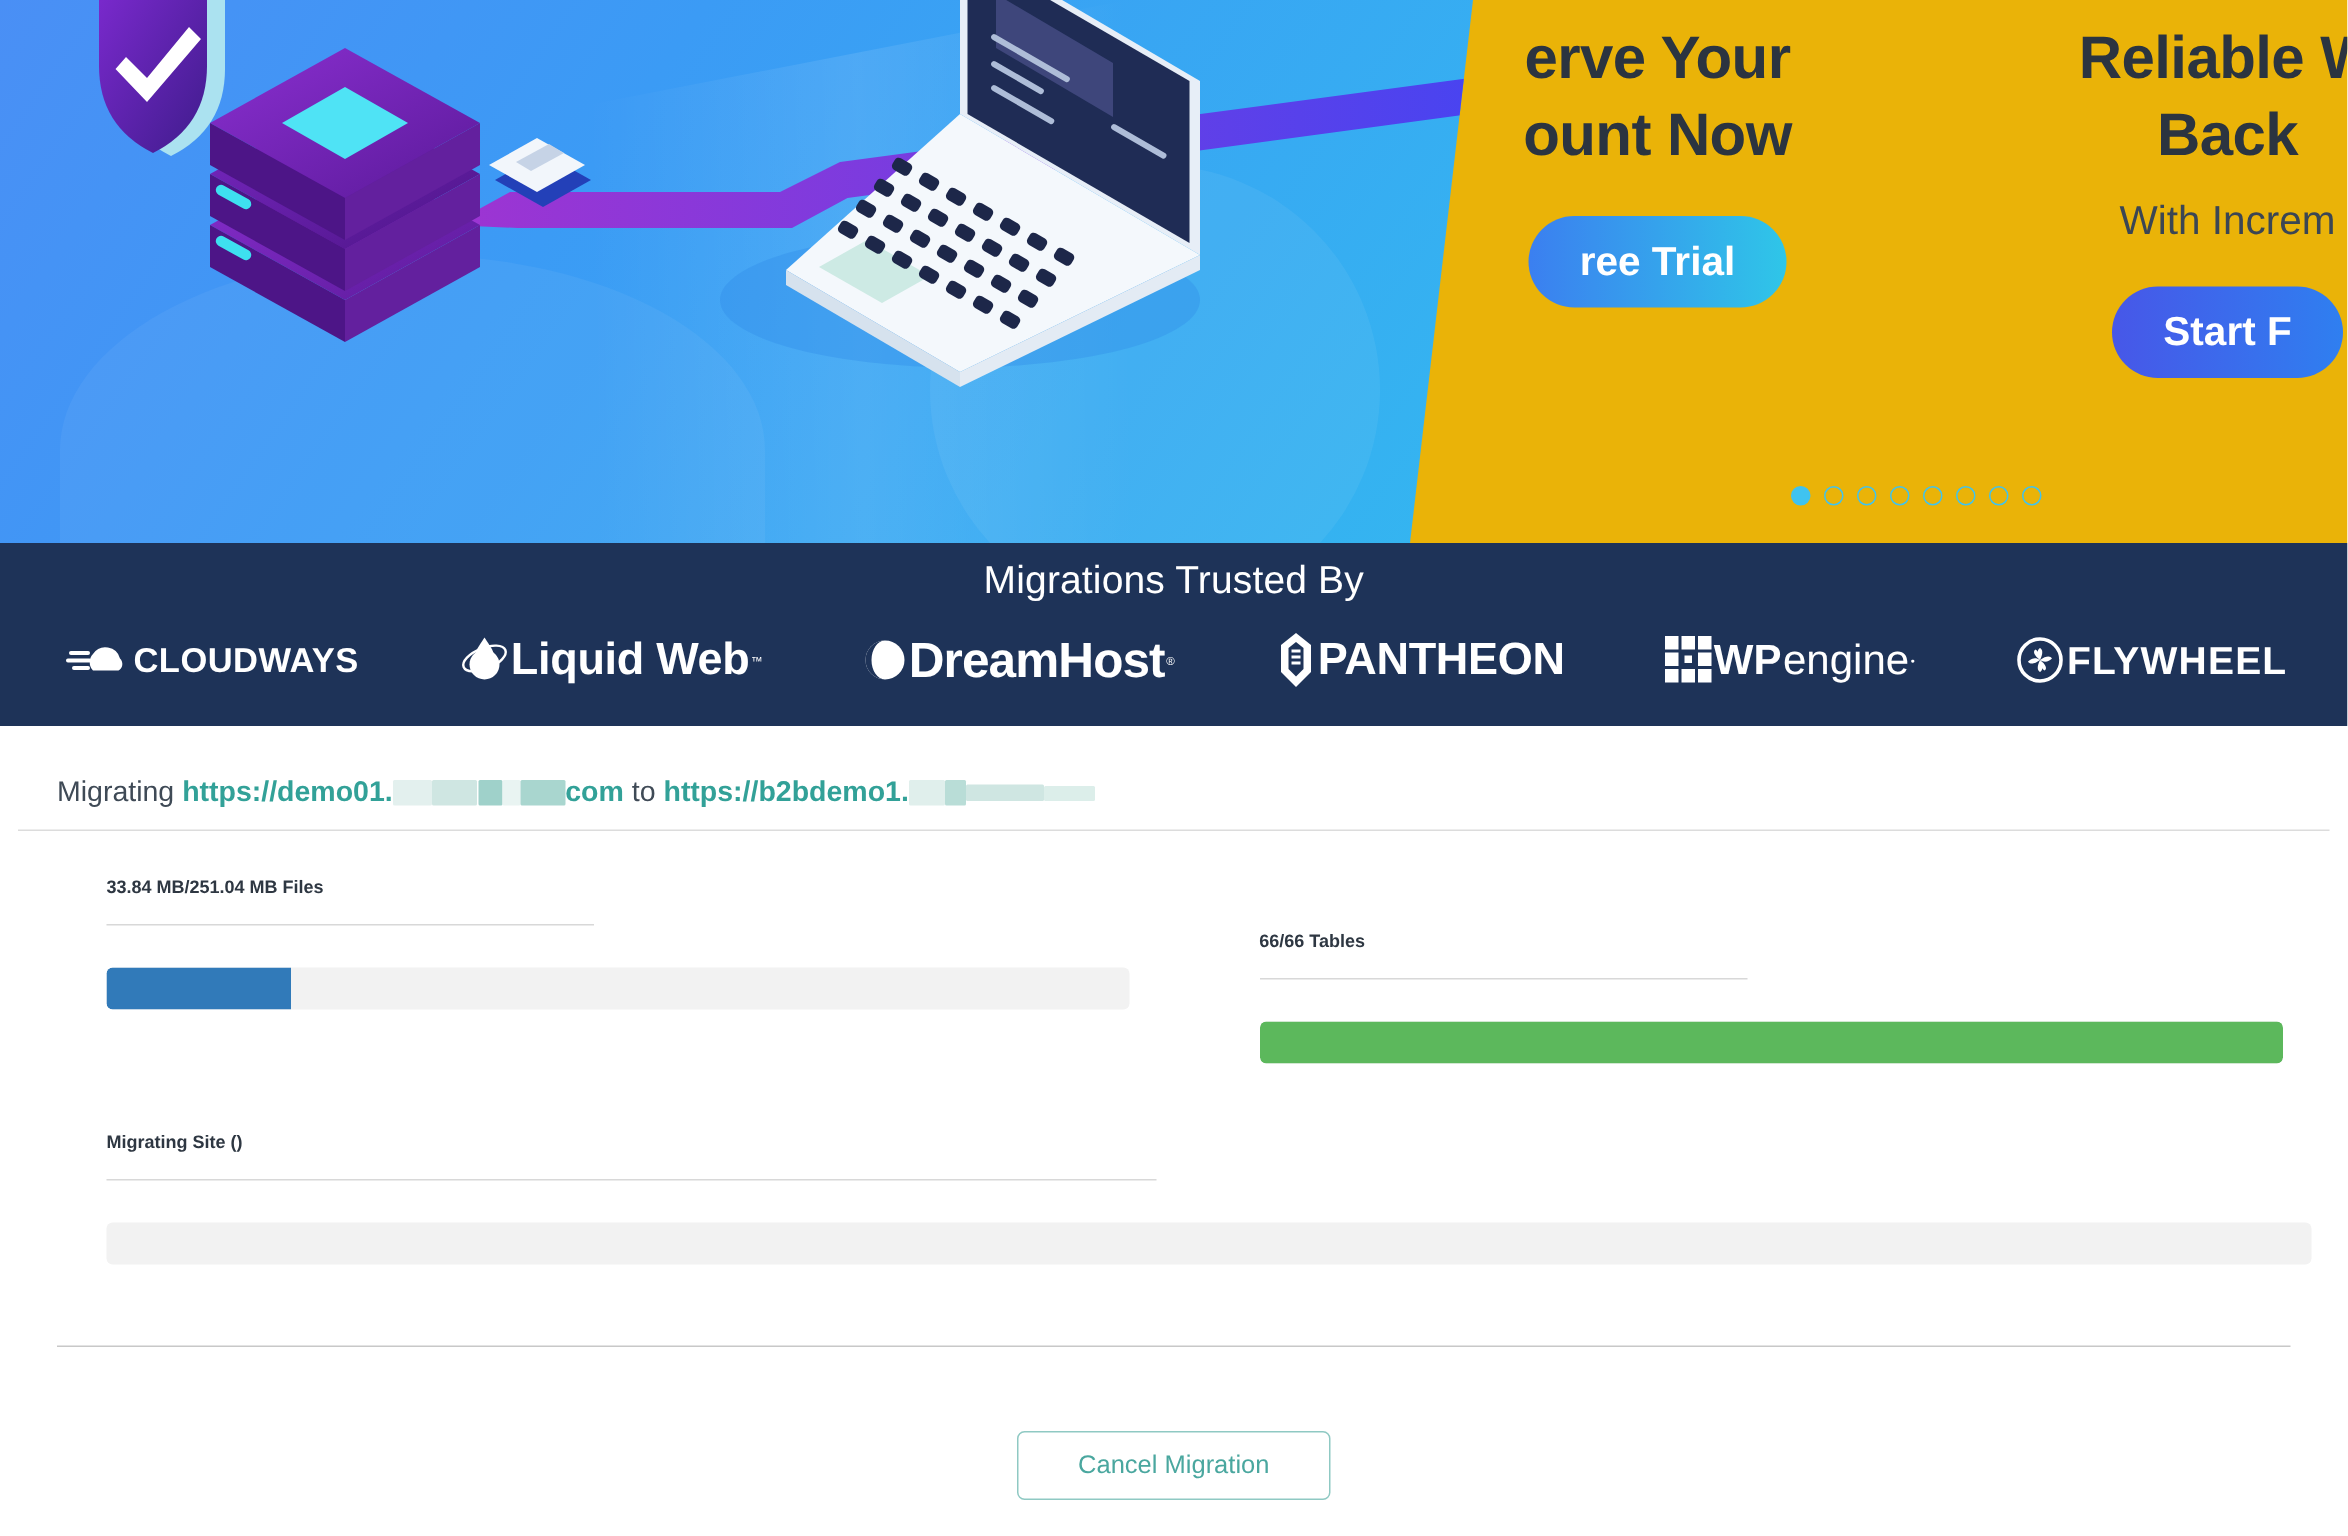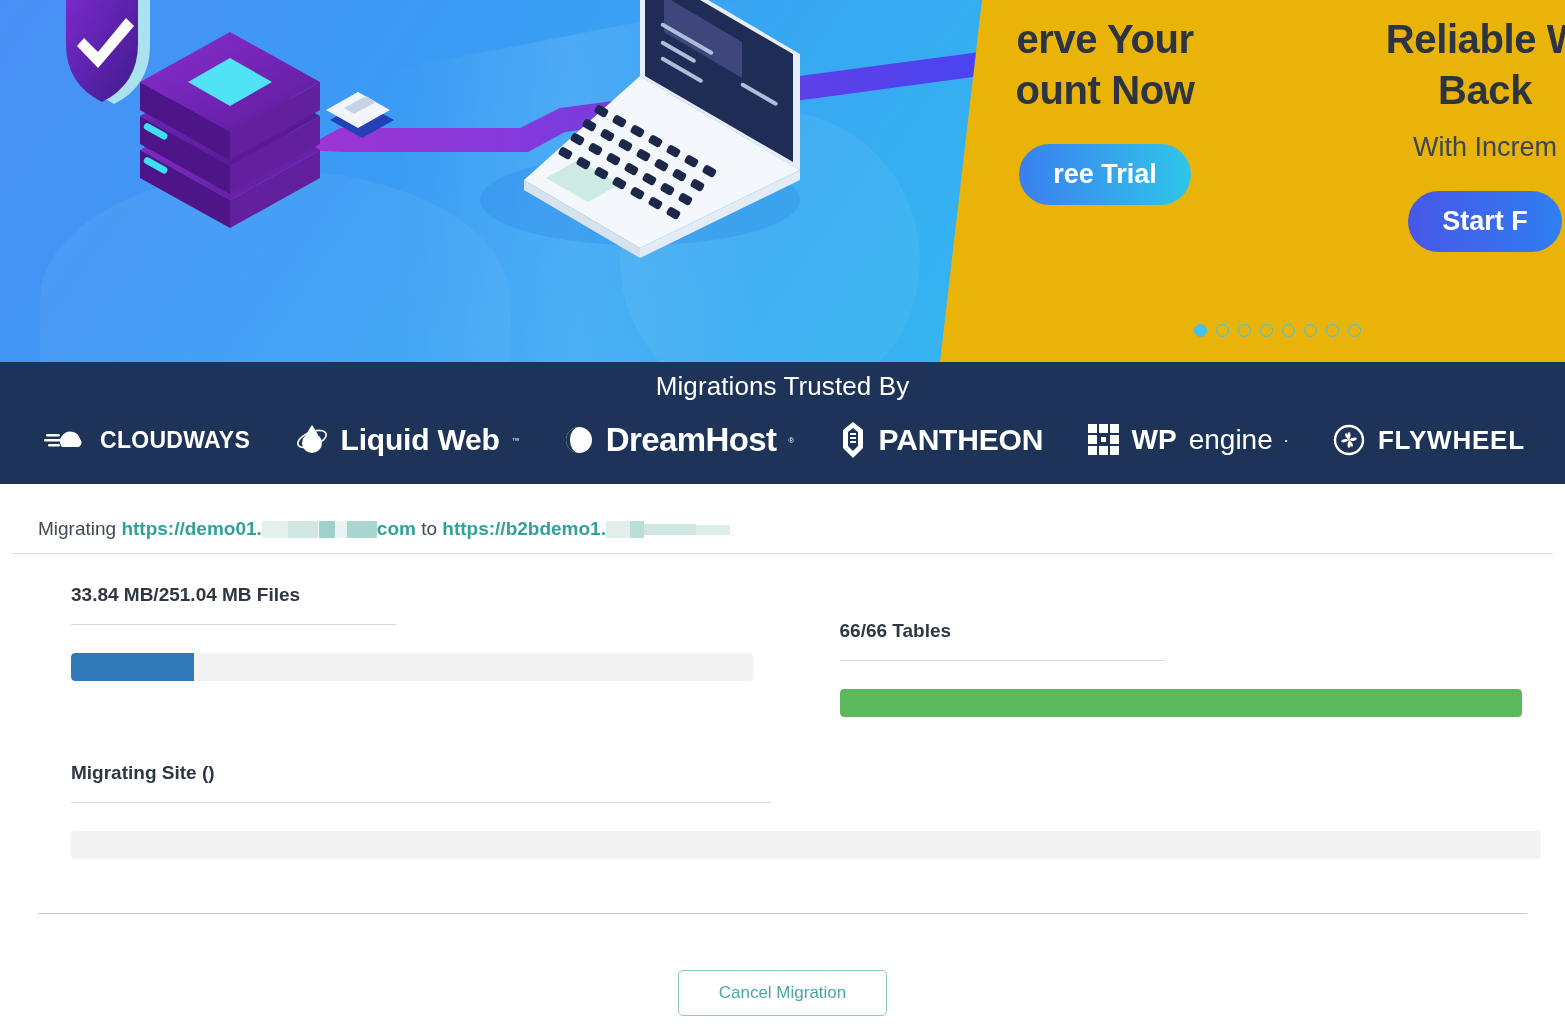--- a/index.html
+++ b/index.html
@@ -126,21 +126,21 @@
   .logo-row {
     display: flex;
     align-items: center;
     justify-content: space-between;
     padding: 6px 40px 0 44px;
     height: 70px;
   }
   .logo {
     display: flex;
     align-items: center;
-    gap: 12px;
+    gap: 1px;
     color: #ffffff;
     white-space: nowrap;
   }
   .logo-text { font-weight: bold; }
   .lg-cloudways  { font-size: 23px; letter-spacing: 0.3px; }
   .lg-dreamhost  { font-size: 33px; letter-spacing: -0.6px; }
   .lg-liquidweb  { font-size: 30px; letter-spacing: -0.2px; }
   .lg-pantheon   { font-size: 30px; letter-spacing: -0.2px; }
   .lg-wpengine   { font-size: 28px; }
   .lg-flywheel   { font-size: 26px; letter-spacing: 0.8px; }
@@ -180,21 +180,21 @@
 
   .progress-grid {
     display: flex;
     gap: 0;
     padding: 30px 26px 0 26px;
   }
   .progress-col { width: 50%; padding-right: 24px; }
   .progress-col + .progress-col { padding-left: 24px; padding-right: 0; margin-top: 36px; }
 
   .prog-label {
-    font-size: 19px;
+    font-size: 12px;
     font-weight: bold;
     color: #2e3742;
     margin-left: 33px;
   }
   .prog-rule {
     height: 1px;
     background: #d8d8d8;
     margin: 18px 0 0 33px;
     width: 325px;
   }

